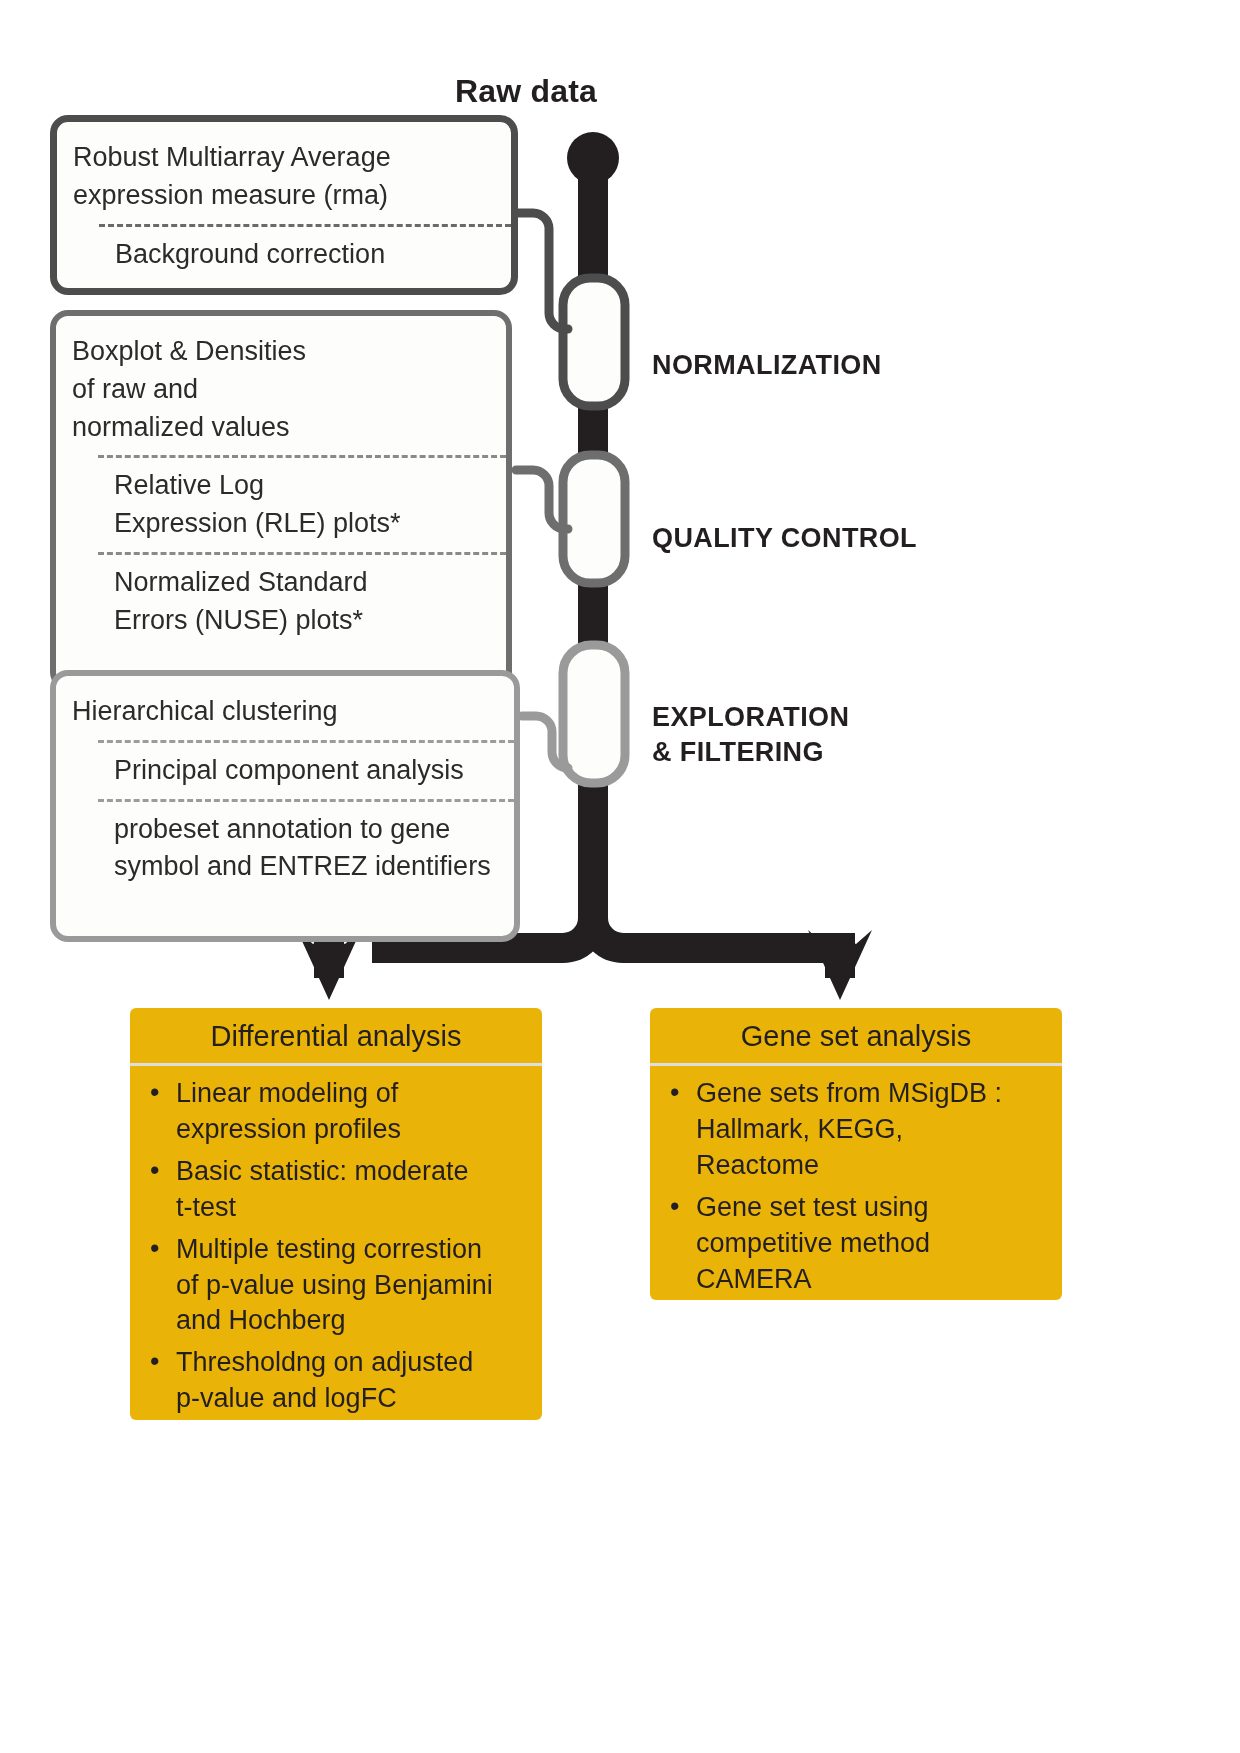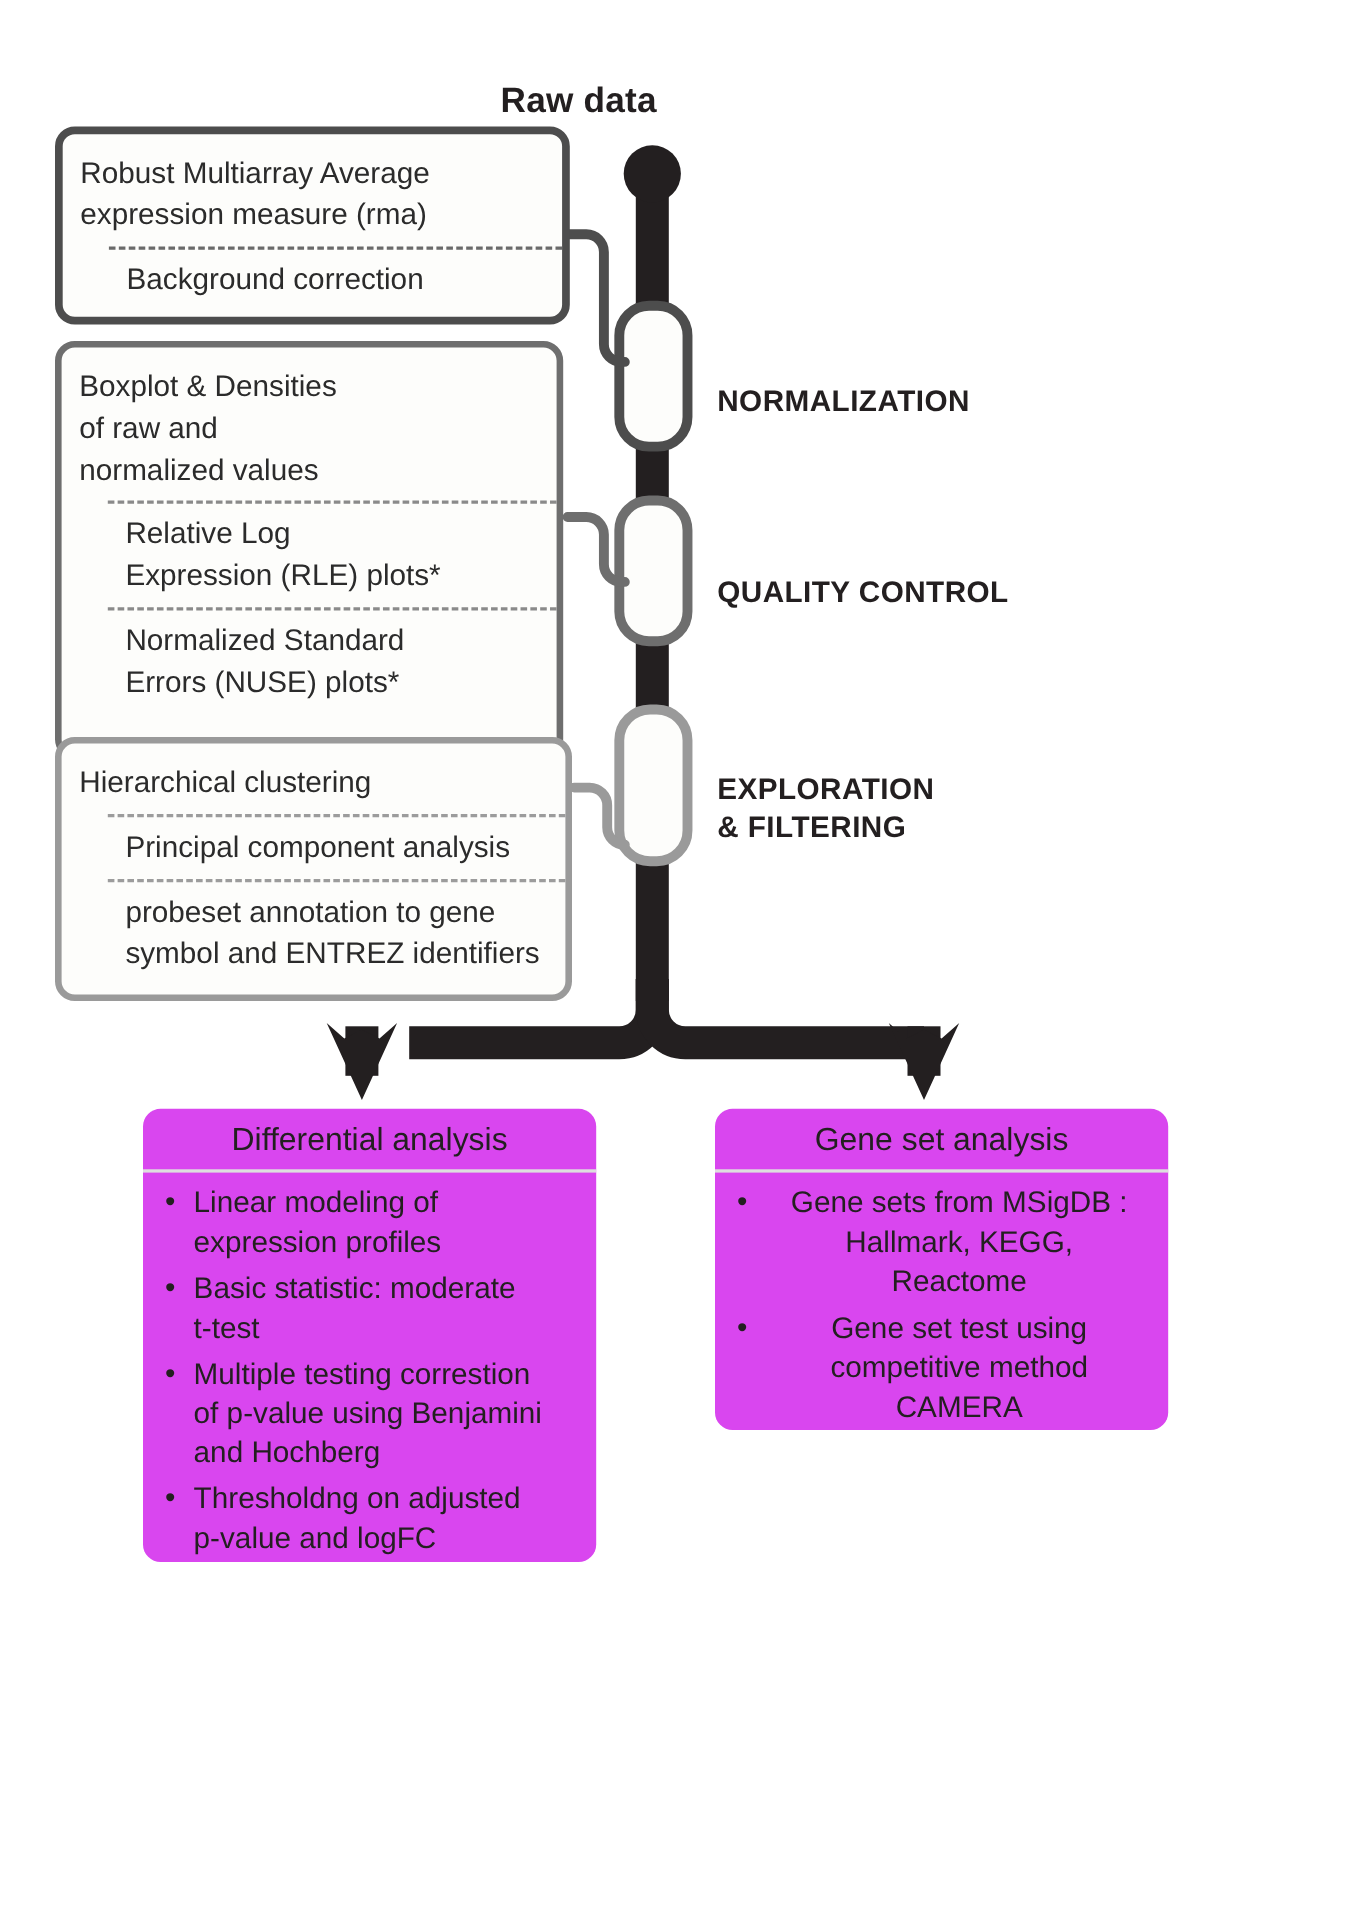--- a/index.html
+++ b/index.html
@@ -72,21 +72,21 @@
     left: 50px; top: 115px; width: 468px; height: 180px;
     border-width: 7px;
     border-color: #4d4d4d;
   }
   #stage-card-1 {
     left: 50px; top: 310px; width: 462px; height: 380px;
     border-width: 6px;
     border-color: #6e6e6e;
   }
   #stage-card-2 {
-    left: 50px; top: 670px; width: 470px; height: 240px;
+    left: 50px; top: 670px; width: 470px; height: 272px;
     border-width: 6px;
     border-color: #9a9a9a;
   }
 
   .card-item {
     font-size: 27px;
     line-height: 1.40;
     color: #2b2b2b;
     padding: 9px 16px 9px 16px;
     white-space: pre-line;
@@ -95,22 +95,22 @@
     border-top: 3px dashed #8a8a8a;
     margin-left: 42px;
   }
   #stage-card-0 .card-item + .card-item { border-top-color: #6a6a6a; }
   #stage-card-2 .card-item + .card-item { border-top-color: #9c9c9c; }
 
   
   .analysis-panel {
     position: absolute;
     box-sizing: border-box;
-    background: #d946ef;
-    border-radius: 16px;
+    background: #eab308;
+    border-radius: 6px;
     overflow: hidden;
   }
   #analysis-panel-0 { left: 130px; top: 1008px; width: 412px; height: 412px; }
   #analysis-panel-1 { left: 650px; top: 1008px; width: 412px; height: 292px; }
 
   .panel-title {
     font-size: 29px;
     text-align: center;
     color: #231f20;
     padding: 12px 10px 10px 10px;
@@ -132,21 +132,21 @@
   }
   .panel-list li::before {
     content: "\2022";
     position: absolute;
     left: 2px;
     top: -1px;
     font-size: 27px;
     line-height: 1.33;
     color: #231f20;
   }
-  #analysis-panel-1 .panel-list li { white-space: pre-line; text-align: center; }
+  #analysis-panel-1 .panel-list li { white-space: pre-line; }
 </style>
 </head>
 <body>
 
 <div id="canvas">
 
   <div class="raw-title">Raw data</div>
 
   <svg id="spine-svg" viewBox="0 0 1240 1753" xmlns="http://www.w3.org/2000/svg">
 

